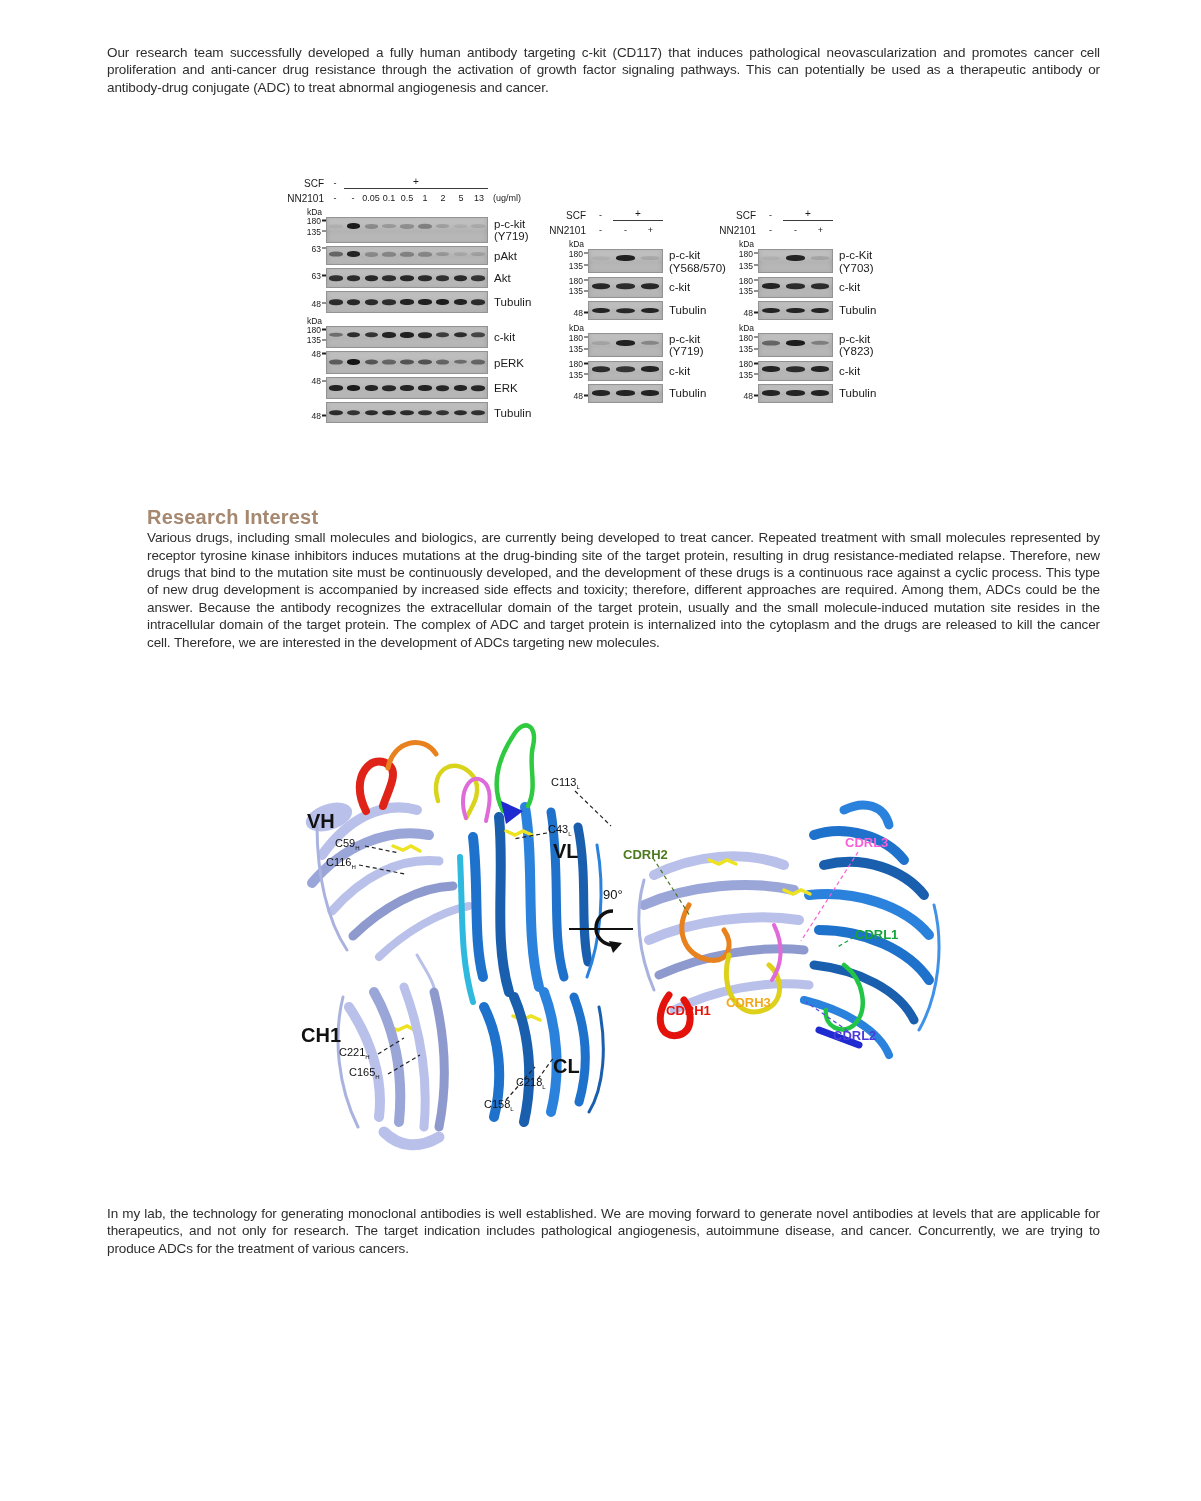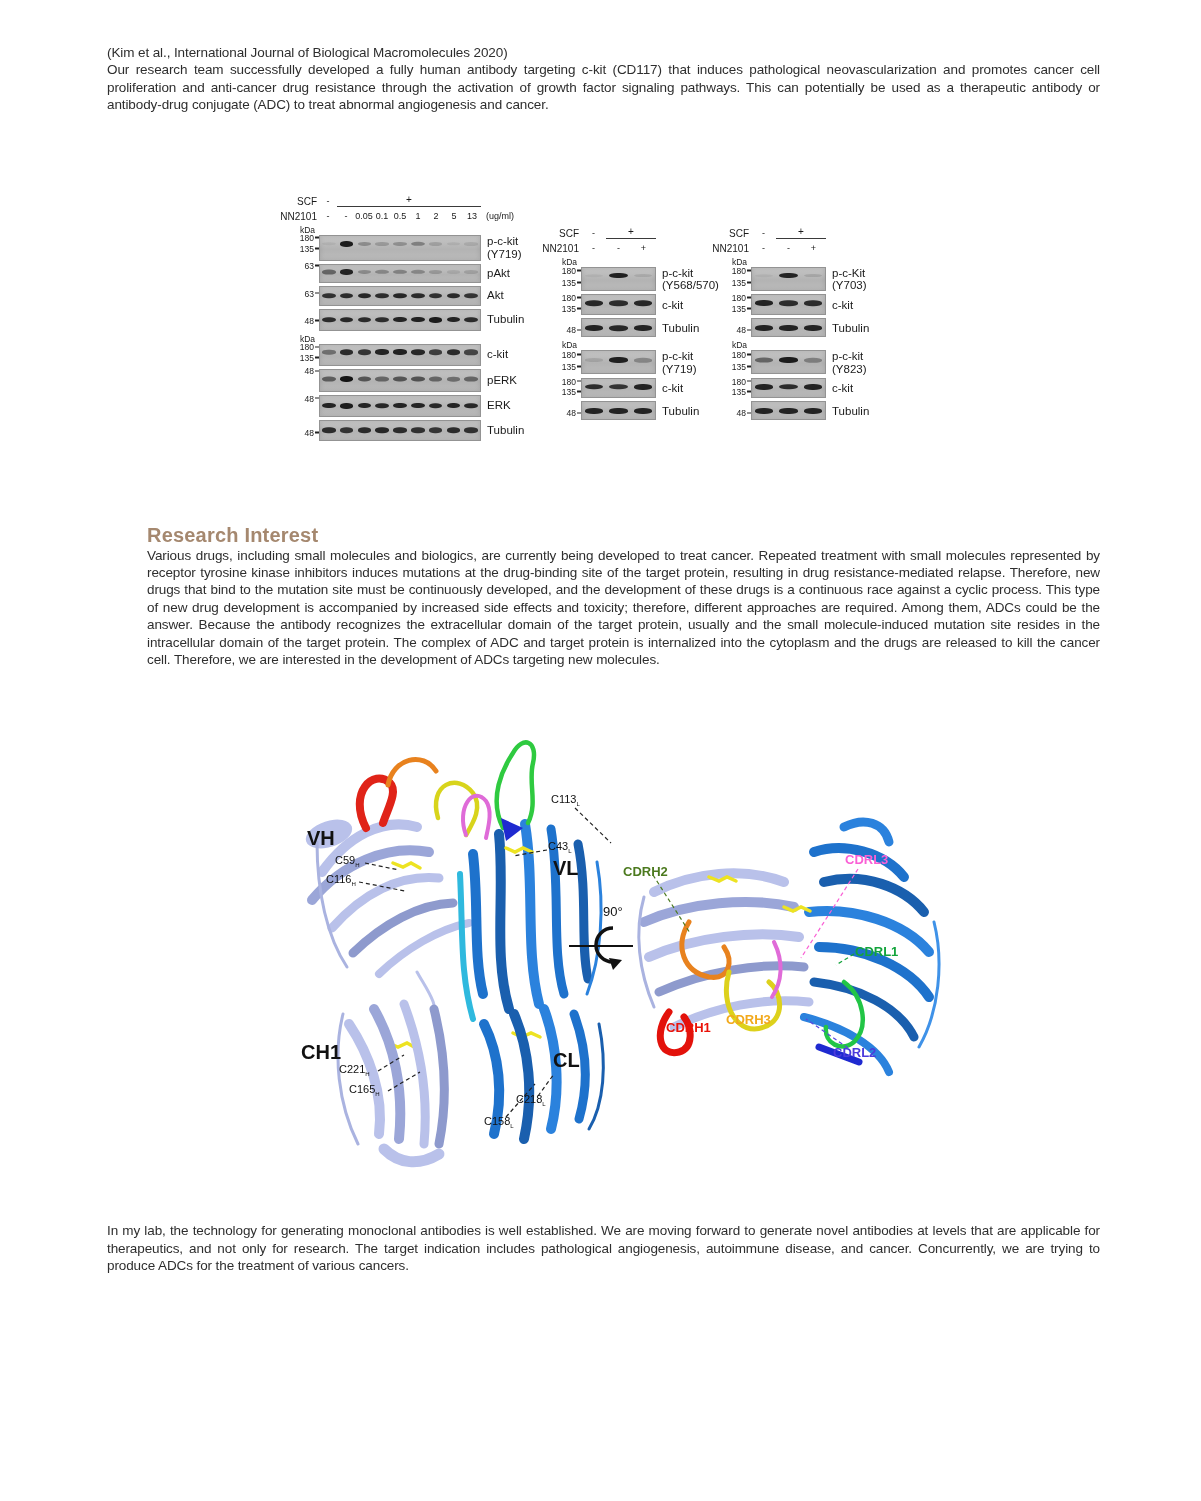--- a/index.html
+++ b/index.html
@@ -54,25 +54,24 @@
   .para-research{margin-top:26px;}
   .para-future{margin-top:27px;}
 </style>
 </head>
 <body>
 
 <div class="page">
   <div class="content">
 
     <section>
-      <p class="body-text citation">(Kim et al., International Journal of Biological Macromolecules 2020)</p>
       <p class="body-text">Our research team successfully developed a fully human antibody targeting c-kit (CD117) that induces pathological neovascularization and promotes cancer cell proliferation and anti-cancer drug resistance through the activation of growth factor signaling pathways. This can potentially be used as a therapeutic antibody or antibody-drug conjugate (ADC) to treat abnormal angiogenesis and cancer.</p>
     </section>
 
-    <figure class="blot-figure" style="margin:0;margin-top:80px;">
+    <figure class="blot-figure" style="margin:7px;margin-top:80px;">
       <div class="blot-panel panel-a">
           <div class="hdr-row">
             <div class="hdr-label">
               <span class="hdr-label-text">SCF</span>
             </div>
             <div class="lane-cell" style="width: 18px;">-</div>
             <div class="plus-cell" style="width: 144px;">+</div>
           </div>
           <div class="hdr-row">
             <div class="hdr-label">
@@ -796,21 +795,21 @@
           <div class="struct-label" style="left: 228px; top: 133px;">C59<sub>H</sub></div>
           <div class="struct-label" style="left: 219px; top: 152px;">C116<sub>H</sub></div>
           <div class="struct-label" style="left: 444px; top: 72px;">C113<sub>L</sub></div>
           <div class="struct-label" style="left: 441px; top: 119px;">C43<sub>L</sub></div>
           <div class="struct-label bold" style="left: 446px; top: 136px; font-size: 20px;">VL</div>
           <div class="struct-label bold" style="left: 194px; top: 320px; font-size: 20px;">CH1</div>
           <div class="struct-label" style="left: 232px; top: 342px;">C221<sub>H</sub></div>
           <div class="struct-label" style="left: 242px; top: 362px;">C165<sub>H</sub></div>
           <div class="struct-label" style="left: 377px; top: 394px;">C158<sub>L</sub></div>
           <div class="struct-label" style="left: 409px; top: 372px;">C218<sub>L</sub></div>
-          <div class="struct-label bold" style="left: 446px; top: 328px; font-size: 20px;">CL</div>
+          <div class="struct-label bold" style="left: 446px; top: 351px; font-size: 20px;">CL</div>
           <div class="struct-label bold" style="left: 516px; top: 143px; color: rgb(76, 122, 31); font-size: 13px;">CDRH2</div>
           <div class="struct-label bold" style="left: 738px; top: 131px; color: rgb(250, 95, 213); font-size: 13px;">CDRL3</div>
           <div class="struct-label" style="left: 496px; top: 183px; font-size: 13px; text-align: center;">90°</div>
           <div class="struct-label bold" style="left: 748px; top: 223px; color: rgb(19, 164, 60); font-size: 13px;">CDRL1</div>
           <div class="struct-label bold" style="left: 559px; top: 299px; color: rgb(234, 18, 8); font-size: 13px;">CDRH1</div>
           <div class="struct-label bold" style="left: 619px; top: 291px; color: rgb(242, 169, 28); font-size: 13px;">CDRH3</div>
           <div class="struct-label bold" style="left: 726px; top: 324px; color: rgb(75, 59, 220); font-size: 13px;">CDRL2</div>
         </div>
     </figure>
 

